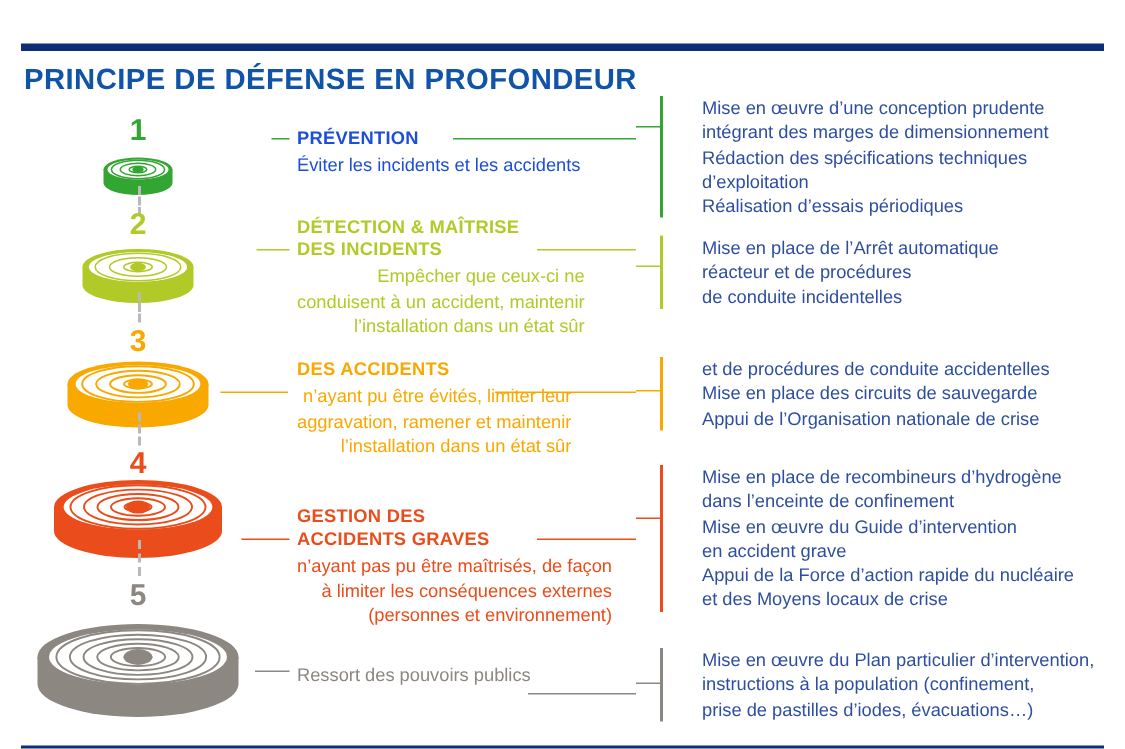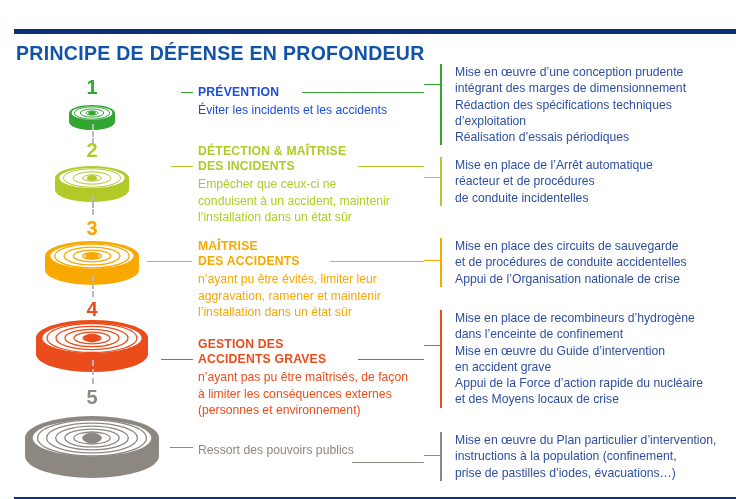--- a/index.html
+++ b/index.html
@@ -61,35 +61,36 @@
     font-size: 12.2px;
     font-weight: bold;
     line-height: 15px;
     letter-spacing: 0.2px;
     white-space: nowrap;
   }
   .mid-body {
     font-size: 12.2px;
     line-height: 16.5px;
     margin-top: 2px;
+    text-align: right;
   }
   .mid-body div { white-space: nowrap; }
 
   
   .lead {
     position: absolute;
     height: 0;
     border-top: 1.5px solid currentColor;
   }
 
   
   .right {
     position: absolute;
     left: 440px;
-    padding-left: 13px;
+    padding-left: 26px;
     border-left: 2.5px solid #999;
     font-size: 12.2px;
     line-height: 16.3px;
     color: #2e4fa0;
   }
   .right div { white-space: nowrap; }
 
   
   .rtick {
     position: absolute;
@@ -188,34 +189,33 @@
           <ellipse cx="53" cy="21" rx="27.9" ry="8.9" fill="none" stroke="#f9a800" stroke-width="1.3"></ellipse>
           <ellipse cx="53" cy="21" rx="18.6" ry="5.9" fill="none" stroke="#f9a800" stroke-width="1.3"></ellipse>
           <ellipse cx="53" cy="21" rx="9.3" ry="3.0" fill="none" stroke="#f9a800" stroke-width="1.3"></ellipse>
     <ellipse cx="53" cy="21" rx="6.6975" ry="3.70125" fill="#f9a800"></ellipse>
   </svg>
       </div>
       <div class="dash" style="left:92px;top:255px;height:22px;"></div>
       <div class="lead" style="left:147px;top:241px;width:45px;color:#f9a800;"></div>
       <div class="mid" style="left:198px;top:219px;color:#f9a800;">
              <div class="mid-head">
-          <div>MAÎTRISE</div>
           <div>DES ACCIDENTS</div>
         </div>
              <div class="mid-body">
           <div>n’ayant pu être évités, limiter leur</div>
           <div>aggravation, ramener et maintenir</div>
           <div>l’installation dans un état sûr</div>
         </div>
            </div>
       <div class="lead" style="left:330px;top:241px;width:94px;color:#f9a800;"></div>
       <div class="rtick" style="top:240px;color:#f9a800;"></div>
       <div class="right" style="top:218px;border-left-color:#f9a800;">
+        <div>et de procédures de conduite accidentelles</div>
         <div>Mise en place des circuits de sauvegarde</div>
-        <div>et de procédures de conduite accidentelles</div>
         <div>Appui de l’Organisation nationale de crise</div>
       </div>
       <div class="lvl-num" style="left:72px;top:279px;color:#ea4d1b;">4</div>
       <div class="disc" style="left:30px;top:294px;">
         <svg width="124" height="64" viewBox="0 0 124 64">
     <path d="M 6 24 L 6 40
              A 56 18 0 0 0 118 40
              L 118 24 Z" fill="#ea4d1b"></path>
     <ellipse cx="62" cy="24" rx="56" ry="18" fill="#ea4d1b"></ellipse>
     <ellipse cx="62" cy="24" rx="49.56" ry="14.94" fill="#ffffff"></ellipse>

